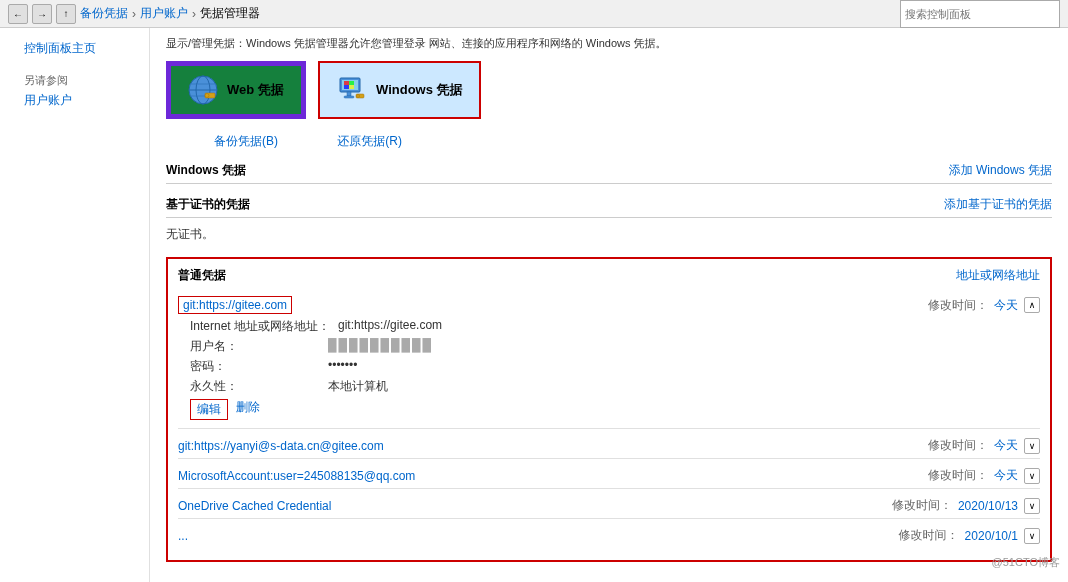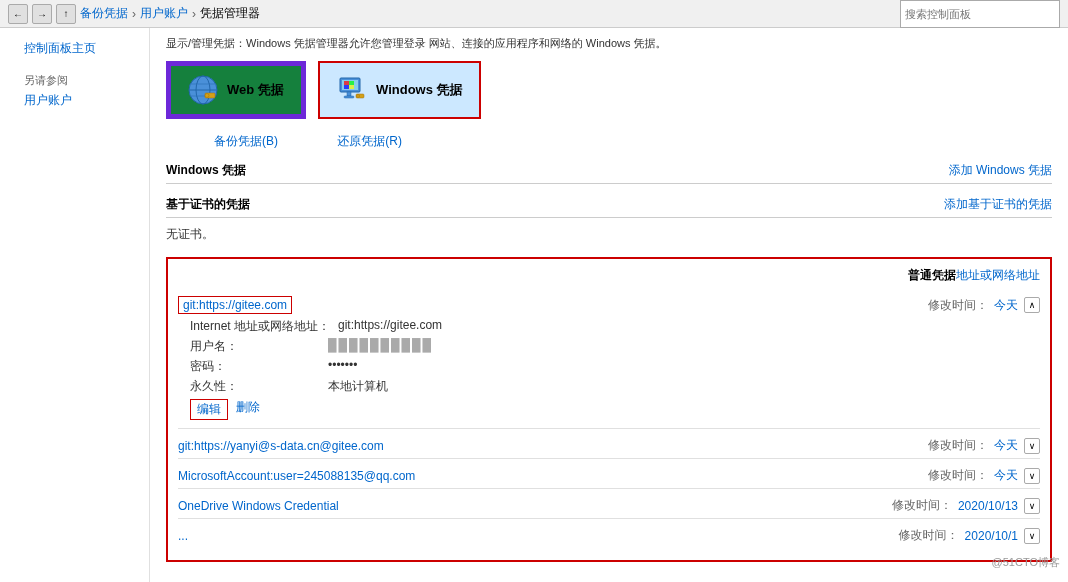--- a/index.html
+++ b/index.html
@@ -162,21 +162,21 @@
     }
 
     
     .generic-section {
       border: 2px solid #cc0000;
       padding: 8px 10px;
       margin-bottom: 6px;
     }
     .generic-section-header {
       display: flex;
-      justify-content: flex-end;
+      justify-content: space-between;
       align-items: center;
       margin-bottom: 8px;
     }
     .generic-section-title {
       font-size: 12px;
       font-weight: bold;
     }
     .generic-section-add {
       color: #0066cc;
       cursor: pointer;
@@ -421,21 +421,21 @@
           <div class="cred-item-meta">
             <span class="cred-item-time-label">修改时间：</span>
             <span class="cred-item-time-value">今天</span>
             <button class="chevron-btn">∨</button>
           </div>
         </div>
       </div>
 
       <div class="cred-item">
         <div class="cred-item-header">
-          <span class="cred-item-name-plain">OneDrive Windows Credential</span>
+          <span class="cred-item-name-plain">OneDrive Cached Credential</span>
           <div class="cred-item-meta">
             <span class="cred-item-time-label">修改时间：</span>
             <span class="cred-item-time-value">2020/10/13</span>
             <button class="chevron-btn">∨</button>
           </div>
         </div>
       </div>
 
       <div class="cred-item" style="border-bottom:none;">
         <div class="cred-item-header">

